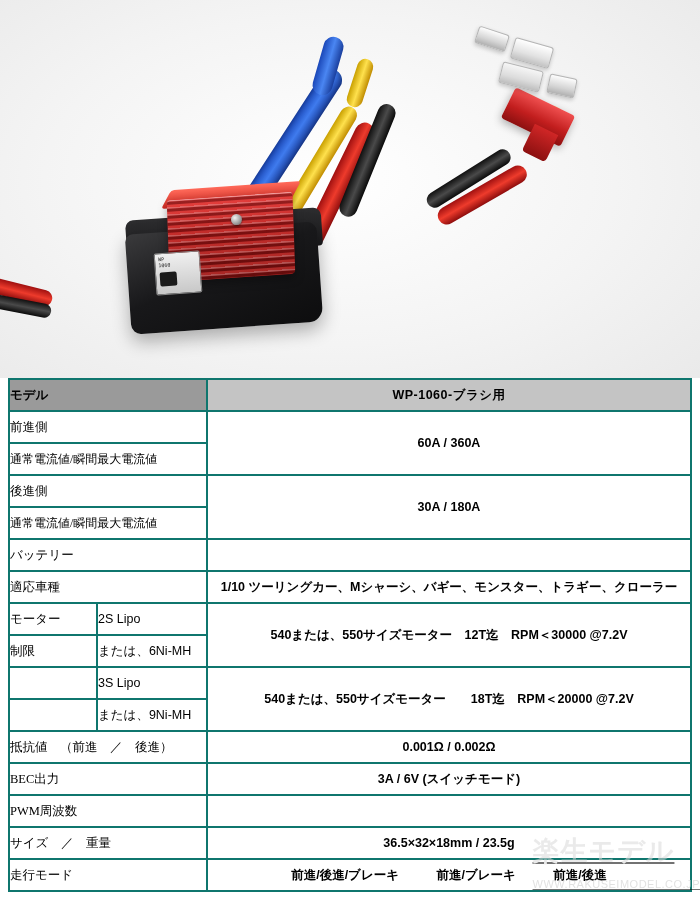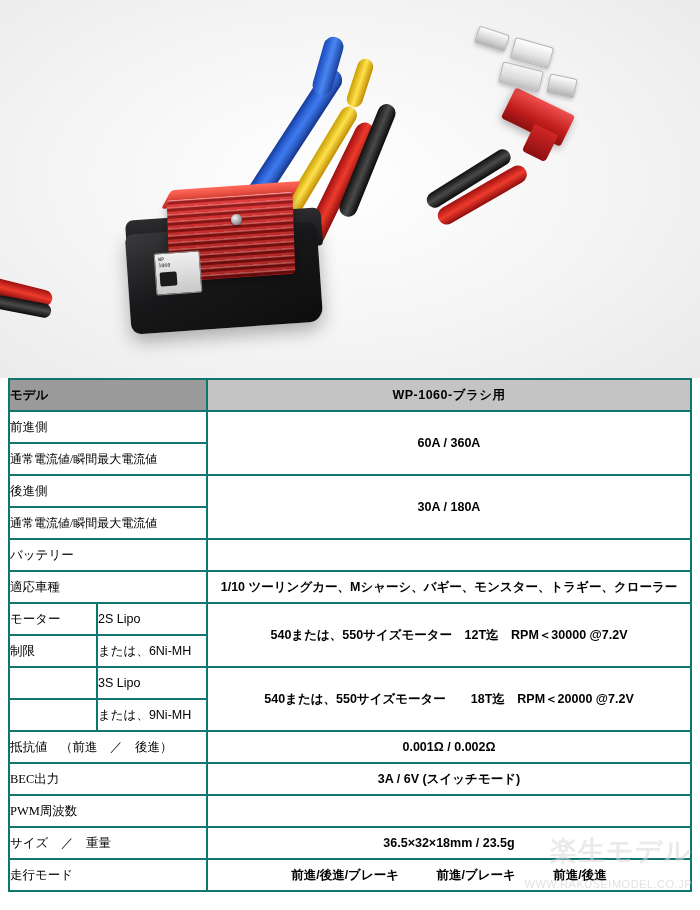--- a/index.html
+++ b/index.html
@@ -248,25 +248,26 @@
     letter-spacing: 0.5px;
   }
   .c-center { text-align: center; font-weight: bold; }
   .lbl { text-align: left; font-family: Liberation Serif, serif; }
   .sub { text-align: left; padding-left: 8px; }
   .small { font-size: 12px; margin-top: 40px; }
 
   
   .watermark {
     position: absolute;
-    right: 8px;
+    right: 0;
     bottom: 2px;
-    text-align: right;
+    text-align: left;
     pointer-events: none;
     opacity: 0.55;
+    text-decoration: underline;
   }
   .wm-main {
     font-size: 27px;
     font-weight: bold;
     color: #d9d9d9;
     letter-spacing: 1px;
     line-height: 1;
     text-shadow: 0 1px 0 rgba(255,255,255,0.6);
   }
   .wm-sub {

